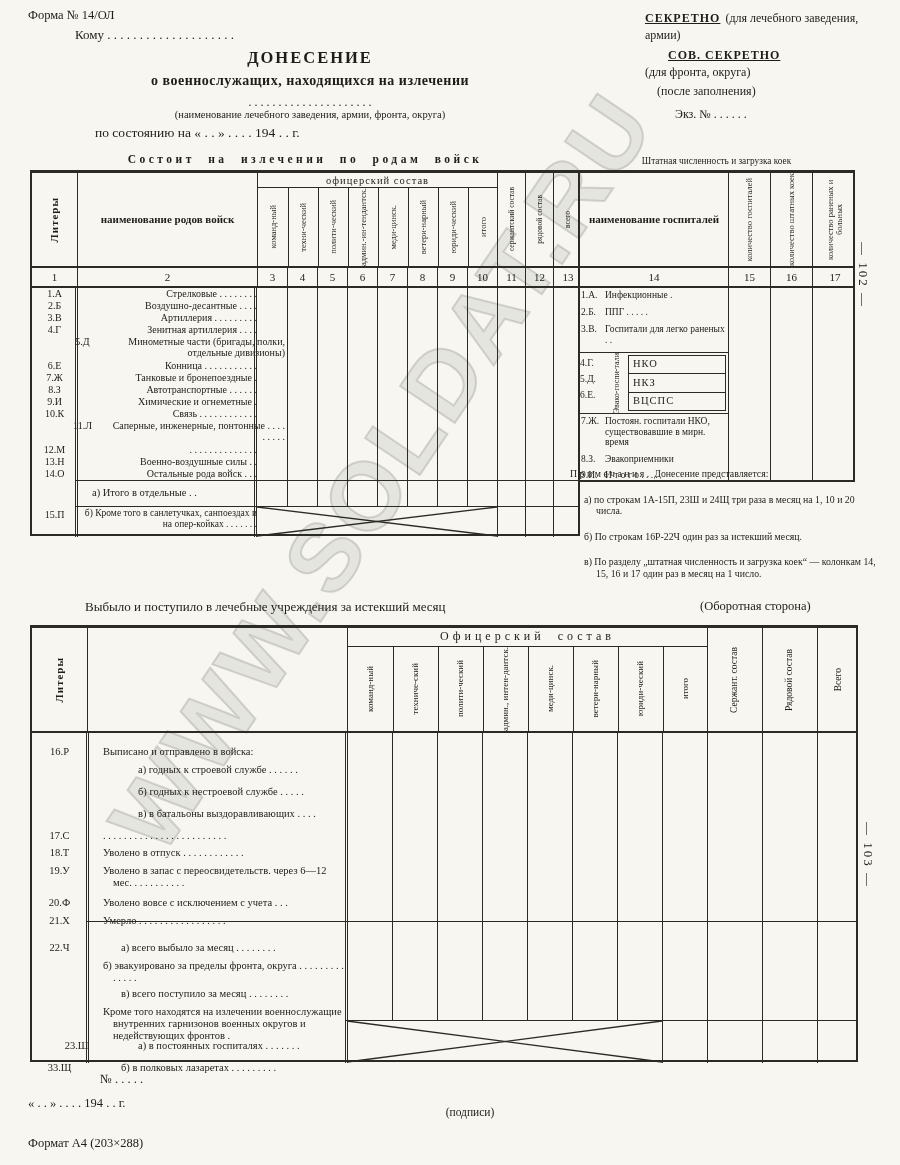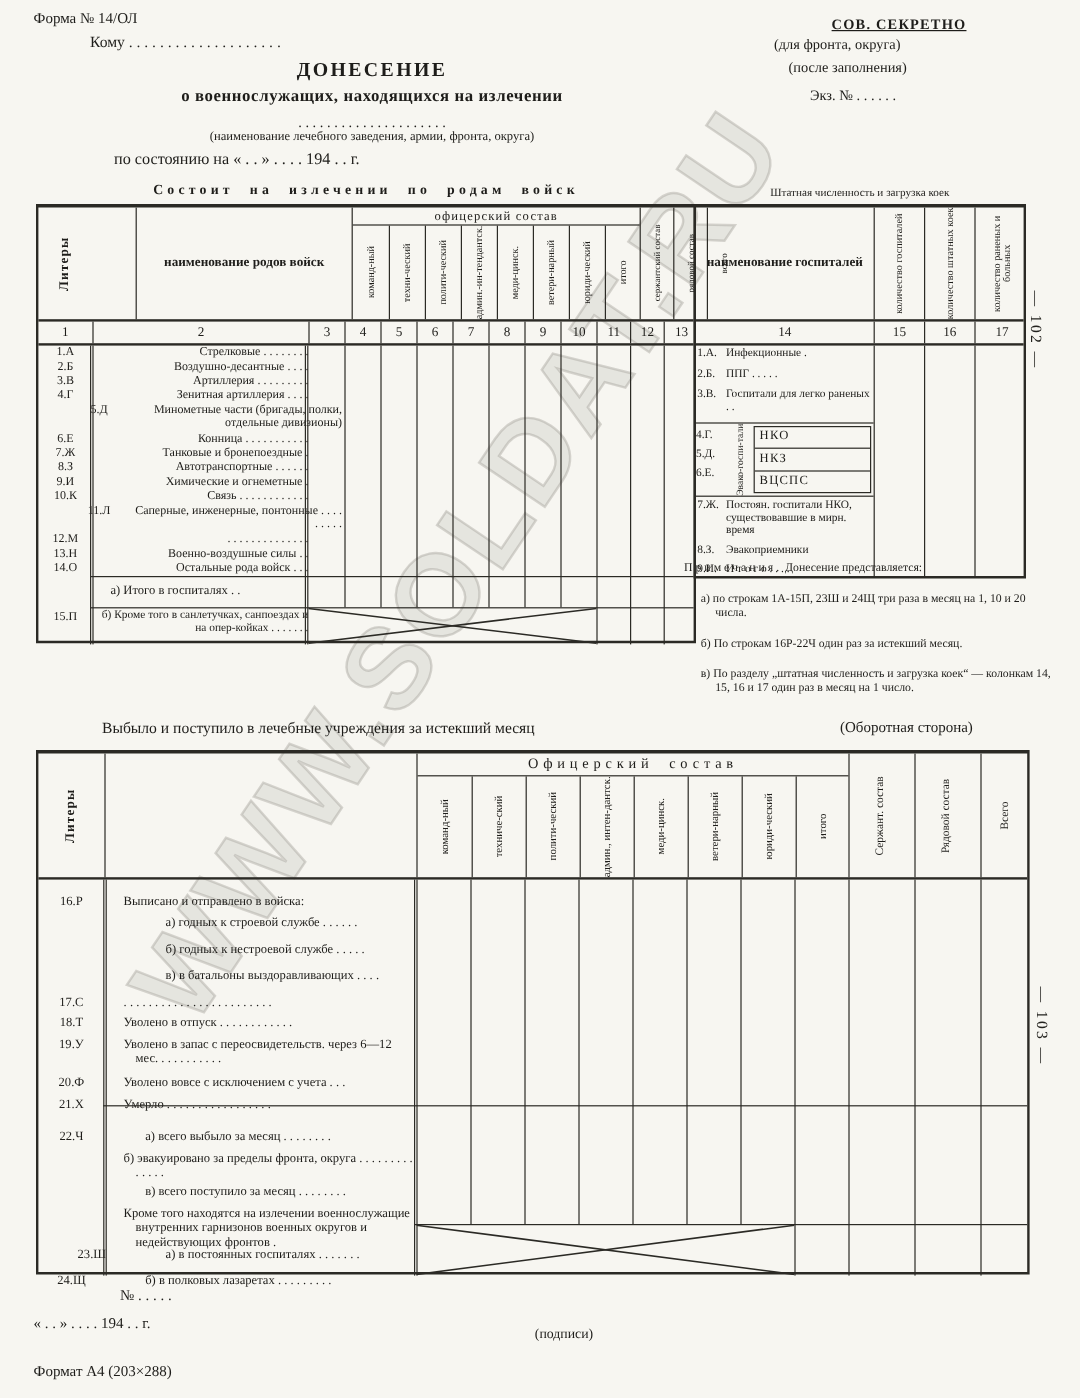--- a/index.html
+++ b/index.html
@@ -41,21 +41,21 @@
   
   .t1l{left:30px;top:170px;width:550px;height:366px;}
   .t1l .hdr{height:95px;}
   .offgrp{width:240px;flex:none;display:flex;flex-direction:column;border-left:1px solid #2b2a25;box-sizing:border-box;}
   .offtitle{height:18px;border-bottom:1px solid #2b2a25;font-size:10.5px;display:flex;align-items:center;justify-content:center;letter-spacing:1px;}
   .offcells{display:flex;flex:1;}
   .offcells .hc{font-size:8.5px;}
   .t1l .vert{font-size:8.5px;}
   .t1l .ext .vert{font-size:7.5px;}
   .litv{font-size:11px !important;font-weight:bold;letter-spacing:1px;}
-  .troopshc{font-size:11px;font-weight:bold;line-height:1.8;margin-left:36px;}
+  .troopshc{font-size:11px;font-weight:bold;line-height:1.8;}
   .trow{display:flex;font-size:10px;line-height:11px;}
   .tl{width:45px;flex:none;text-align:center;}
   .tn{width:180px;flex:none;padding-left:3px;box-sizing:border-box;text-align:right;}
   .itg{font-size:10.5px;padding:7px 0 0 60px;box-sizing:border-box;}
   .prow{display:flex;font-size:9.5px;line-height:10.5px;}
   .prow .tl{padding-top:4px;font-size:10px;}
   .prow .tn{padding-top:2px;}
   
   .t1r{left:578px;top:170px;width:277px;height:312px;}
   .t1r .hdr{height:95px;}
@@ -87,21 +87,21 @@
   .t2row{display:flex;font-size:10.5px;line-height:12px;box-sizing:border-box;}
   .tl2{width:55px;flex:none;text-align:center;padding-top:1px;}
   .tn2{width:260px;flex:none;padding-left:16px;box-sizing:border-box;padding-top:1px;}
   .tn2.sub{padding-left:34px;}
   .tn2.hang{text-indent:-10px;padding-left:26px;}
   
   .formno{left:28px;top:8px;font-size:12.5px;}
   .komu{left:55px;top:27px;font-size:13px;width:530px;margin-left:20px;}
   .classif{left:645px;top:10px;width:238px;font-size:12px;line-height:1.45;}
   .classif .u{text-decoration:underline;letter-spacing:1px;}
-  .sovsec{letter-spacing:1px;text-decoration:underline;margin:2px 0 0 48px;}
+  .sovsec{letter-spacing:1px;text-decoration:underline;margin:2px 0 0 23px;}
   .cl-note2{margin-left:2px;}
   .cl-note3{margin:1px 0 0 12px;}
   .ekz{margin:6px 0 0 30px;}
   .doctitle{left:30px;top:48px;width:560px;font-size:16.5px;letter-spacing:2px;}
   .docsub{left:30px;top:73px;width:560px;font-size:14px;letter-spacing:0.5px;}
   .dotline{left:30px;top:95px;width:560px;font-size:12px;}
   .inst{left:30px;top:109px;width:560px;font-size:10.5px;}
   .asof{left:95px;top:125px;font-size:13.5px;}
   .t1l-title{left:30px;top:153px;width:550px;font-size:11.5px;font-weight:bold;letter-spacing:3.5px;word-spacing:7px;}
   .t1r-title{left:578px;top:156px;width:277px;font-size:9.3px;}
@@ -116,20 +116,21 @@
 <body>
 
 <div class="page">
 
   <div class="watermark">WWW.SOLDAT.RU</div>
 
   <div class="abs formno">Форма № 14/ОЛ</div>
   <div class="abs komu nowrap"><span>Кому</span> <span>.    .    .    .    .    .    .    .    .    .    .    .    .    .    .    .    .    .    .    .</span></div>
 
   <div class="abs classif">
+    <div><span class="b u">СЕКРЕТНО</span> <span class="cl-note2">(для лечебного заведения, армии)</span></div>
     <div class="b sovsec">СОВ. СЕКРЕТНО</div>
     <div>(для фронта, округа)</div>
     <div class="cl-note3">(после заполнения)</div>
     <div class="ekz">Экз. №  .   .   .   .   .   .</div>
   </div>
 
   <div class="abs doctitle ctr b">ДОНЕСЕНИЕ</div>
   <div class="abs docsub ctr b">о военнослужащих, находящихся на излечении</div>
   <div class="abs dotline ctr nowrap">.     .     .     .     .     .     .     .     .     .     .     .     .     .     .     .     .     .     .     .     .</div>
   <div class="abs inst ctr">(наименование лечебного заведения, армии, фронта, округа)</div>
@@ -248,21 +249,21 @@
           <div class="tn">.   .   .   .   .   .   .   .   .   .   .   .   .   .</div>
         </div>
       <div class="trow h12">
           <div class="tl">13.Н</div>
           <div class="tn">Военно-воздушные силы   .  .</div>
         </div>
       <div class="trow h12">
           <div class="tl">14.О</div>
           <div class="tn">Остальные рода войск  .  .  .</div>
         </div>
-      <div class="itg h26">а) Итого в госпиталях   .  .</div>
+      <div class="itg h26">а) Итого в отдельные   .  .</div>
       <div class="prow h31">
           <div class="tl">15.П</div>
           <div class="tn">б) Кроме того в санлетучках, санпоездах и на опер-койках  .  .  .  .  .  .  .</div>
         </div>
 
       <div class="vl2" style="left:43px;top:0;height:249px;"></div>
       <div class="vl2" style="left:222px;top:0;height:249px;"></div>
       <div class="vl" style="left:255px;top:0;height:218px;"></div>
       <div class="vl" style="left:285px;top:0;height:218px;"></div>
       <div class="vl" style="left:315px;top:0;height:218px;"></div>
@@ -462,21 +463,21 @@
         </div>
       <div class="t2row h34">
           <div class="tl2"></div>
           <div class="tn2 hang">Кроме того находятся на излечении военнослужащие внутренних гарнизонов военных округов и недействующих фронтов .</div>
         </div>
       <div class="t2row h22">
           <div class="tl2">23.Ш</div>
           <div class="tn2 sub">а) в постоянных госпиталях  .  .  .  .  .  .  .</div>
         </div>
       <div class="t2row h21">
-          <div class="tl2">24.Щ</div>
+          <div class="tl2">33.Щ</div>
           <div class="tn2 sub">б) в полковых лазаретах  .  .  .  .  .  .  .  .  .</div>
         </div>
 
       <div class="vl2" style="left:54px;top:0;height:330px;"></div>
       <div class="vl2" style="left:313px;top:0;height:330px;"></div>
       <div class="vl" style="left:360px;top:0;height:287px;"></div>
       <div class="vl" style="left:405px;top:0;height:287px;"></div>
       <div class="vl" style="left:450px;top:0;height:287px;"></div>
       <div class="vl" style="left:495px;top:0;height:287px;"></div>
       <div class="vl" style="left:540px;top:0;height:287px;"></div>

